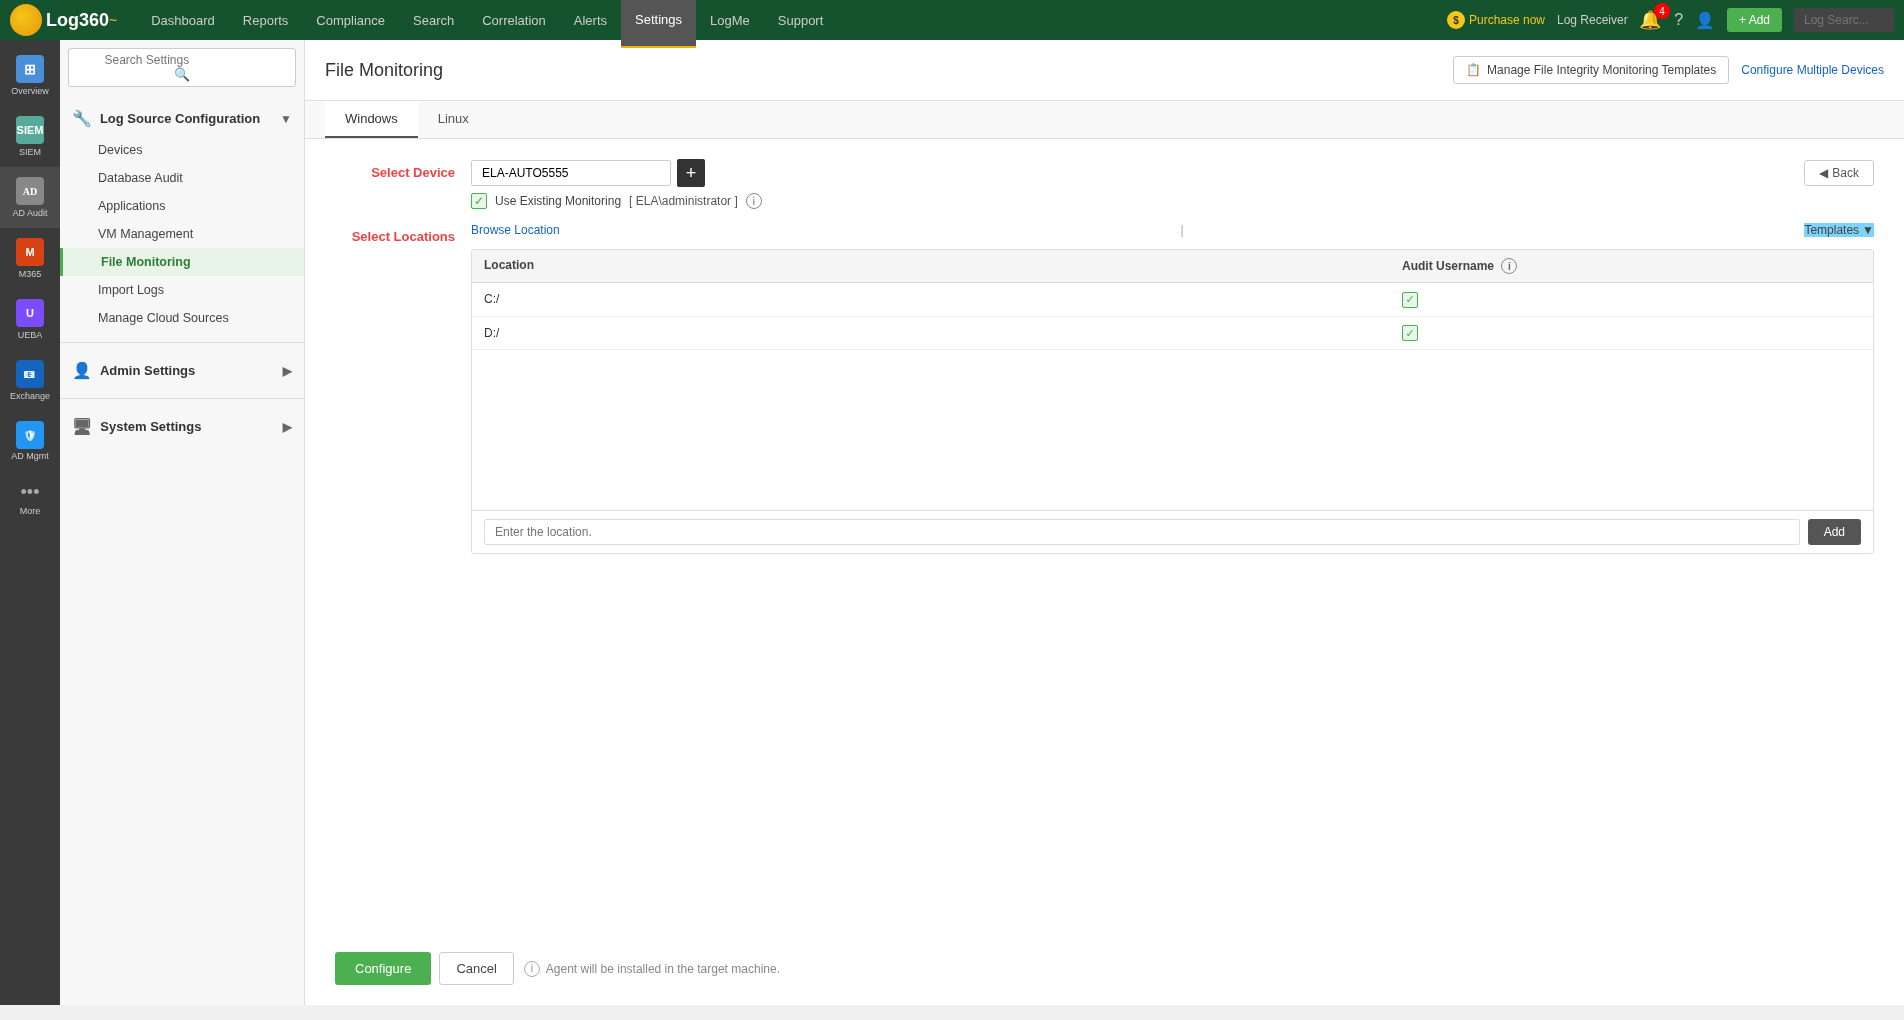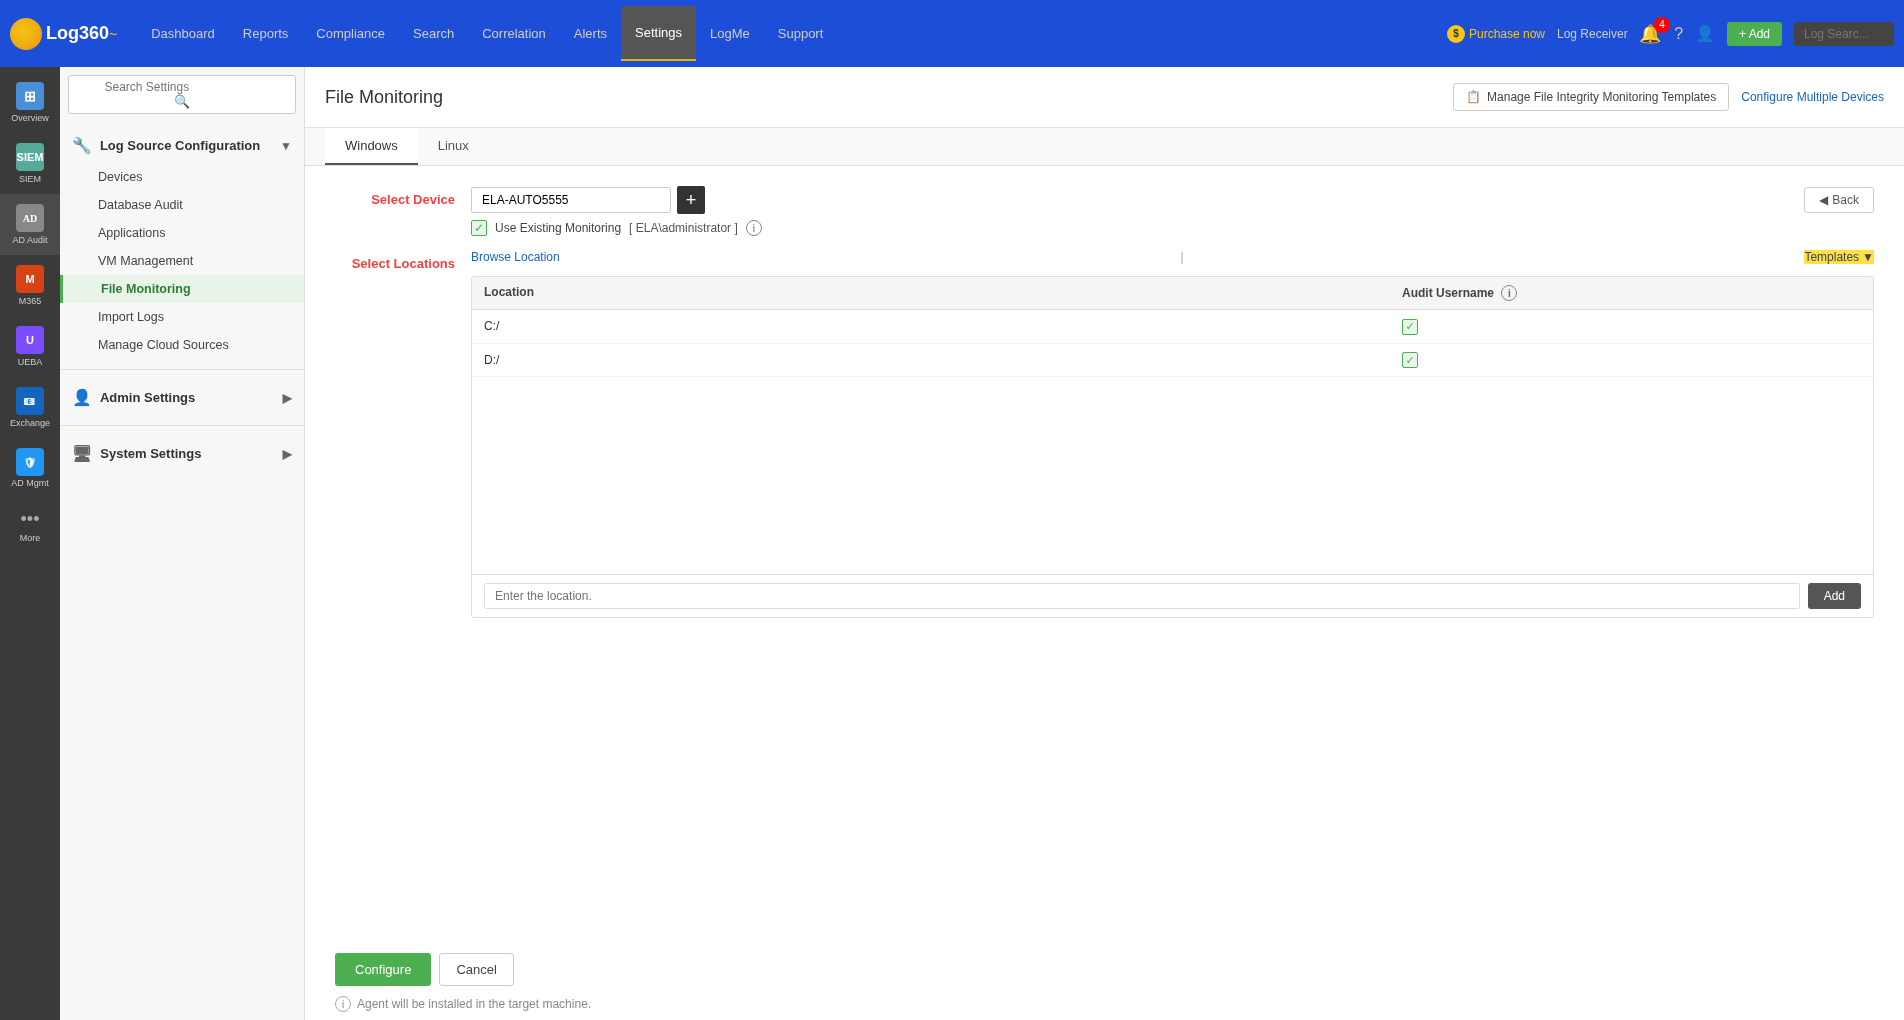--- a/index.html
+++ b/index.html
@@ -1,21 +1,21 @@
 <!DOCTYPE html>
 <html><head>
   <meta charset="utf-8">
   <style>
     * { box-sizing: border-box; margin: 0; padding: 0; }
     body { font-family: Arial, sans-serif; font-size: 13px; background: #f0f0f0; color: #333; height: 1020px; overflow: hidden; }
 
     
     .top-nav {
-      background: #1d4ed8;
-      height: 67px;
+      background: #14532d;
+      height: 40px;
       display: flex;
       align-items: center;
       padding: 0 10px;
       position: relative;
     }
     .logo-area {
       display: flex;
       align-items: center;
       margin-right: 20px;
     }
@@ -363,21 +363,21 @@
       font-size: 12px;
     }
     .browse-location-link {
       color: #1565c0;
       cursor: pointer;
       text-decoration: none;
     }
     .templates-btn {
       color: #444;
       cursor: pointer;
-      background: #fde047;
+      background: #7dd3fc;
       border: none;
       font-size: 12px;
       display: flex; align-items: center; gap: 3px;
     }
     .locations-table {
       border: 1px solid #ddd;
       border-radius: 3px;
       overflow: hidden;
       width: 100%;
     }
@@ -406,21 +406,20 @@
       color: #4caf50;
       font-size: 11px;
       border-radius: 2px;
     }
     .location-input-row {
       display: flex;
       border-top: 1px solid #ddd;
       padding: 8px 12px;
       gap: 8px;
       align-items: center;
-      margin-top: 37px;
     }
     .location-input {
       flex: 1;
       border: 1px solid #ddd;
       padding: 5px 10px;
       font-size: 12px;
       border-radius: 2px;
       color: #999;
     }
     .location-add-btn {
@@ -430,21 +429,21 @@
       padding: 6px 16px;
       border-radius: 3px;
       cursor: pointer;
       font-size: 12px;
     }
 
     
     .form-footer {
       padding: 20px 30px;
       display: flex;
-      flex-direction: column;
+      flex-direction: row;
       gap: 10px;
     }
     .footer-buttons {
       display: flex;
       gap: 8px;
     }
     .configure-btn {
       background: #4caf50;
       color: white;
       border: none;

